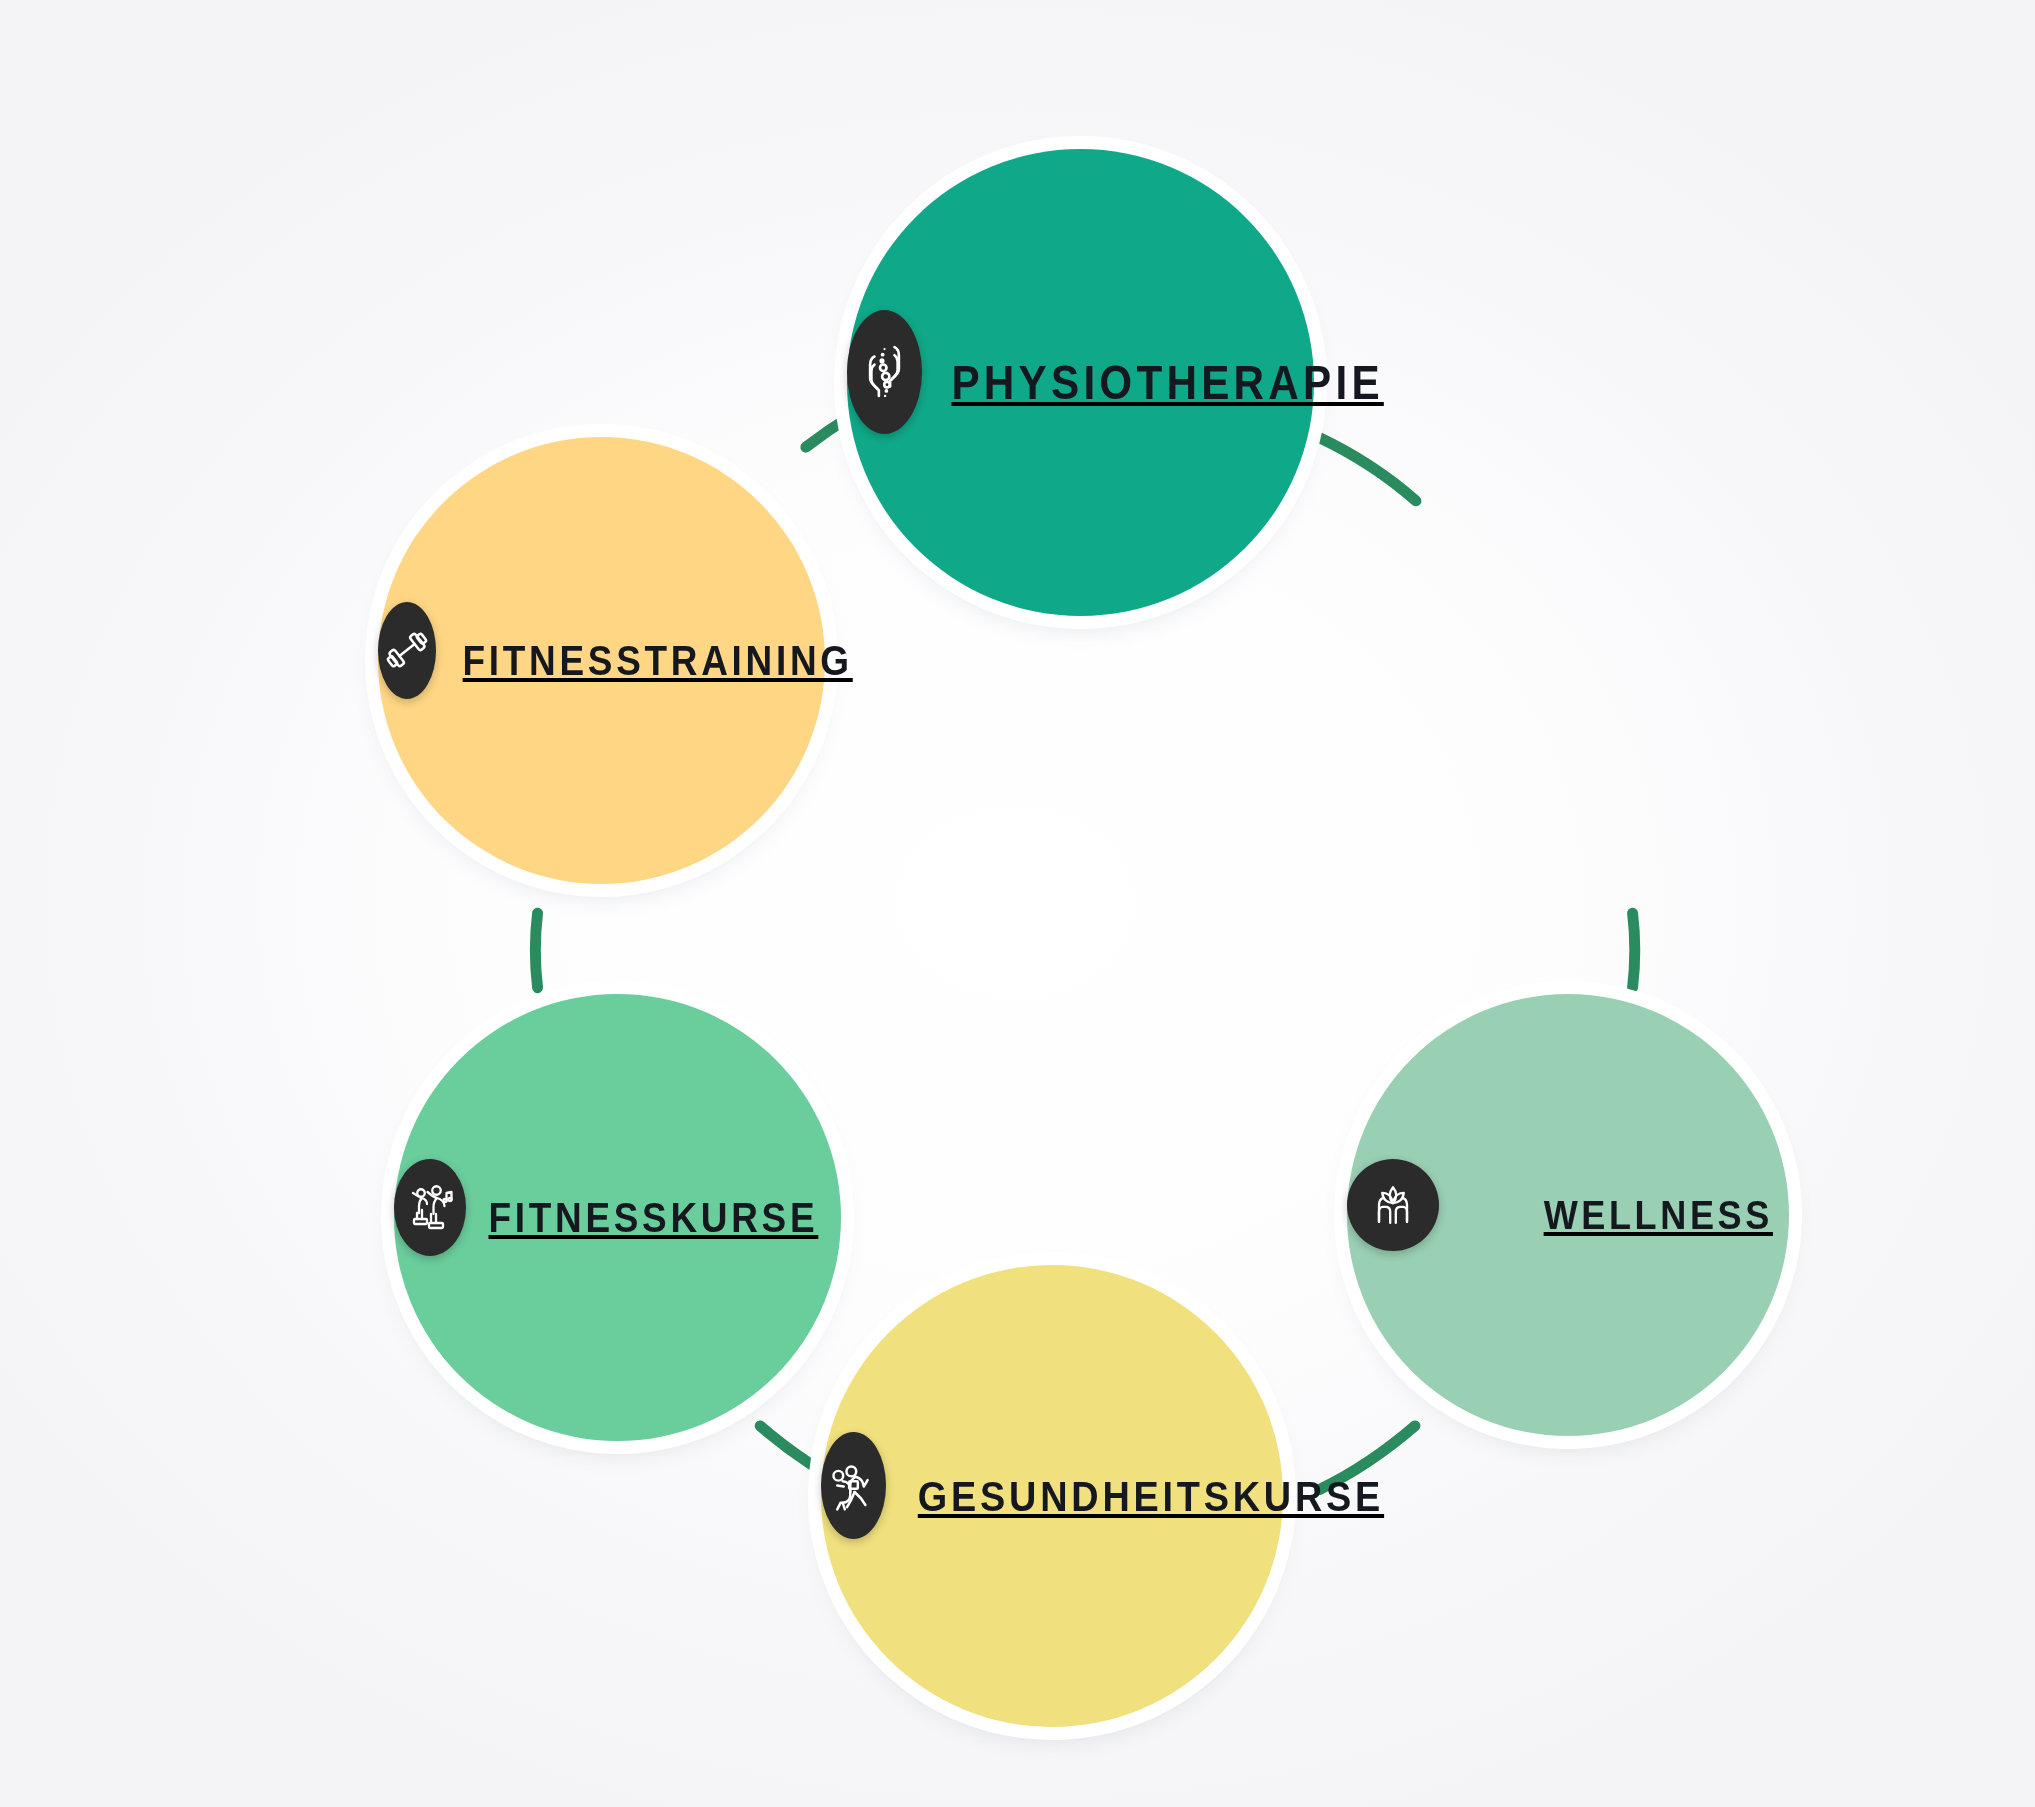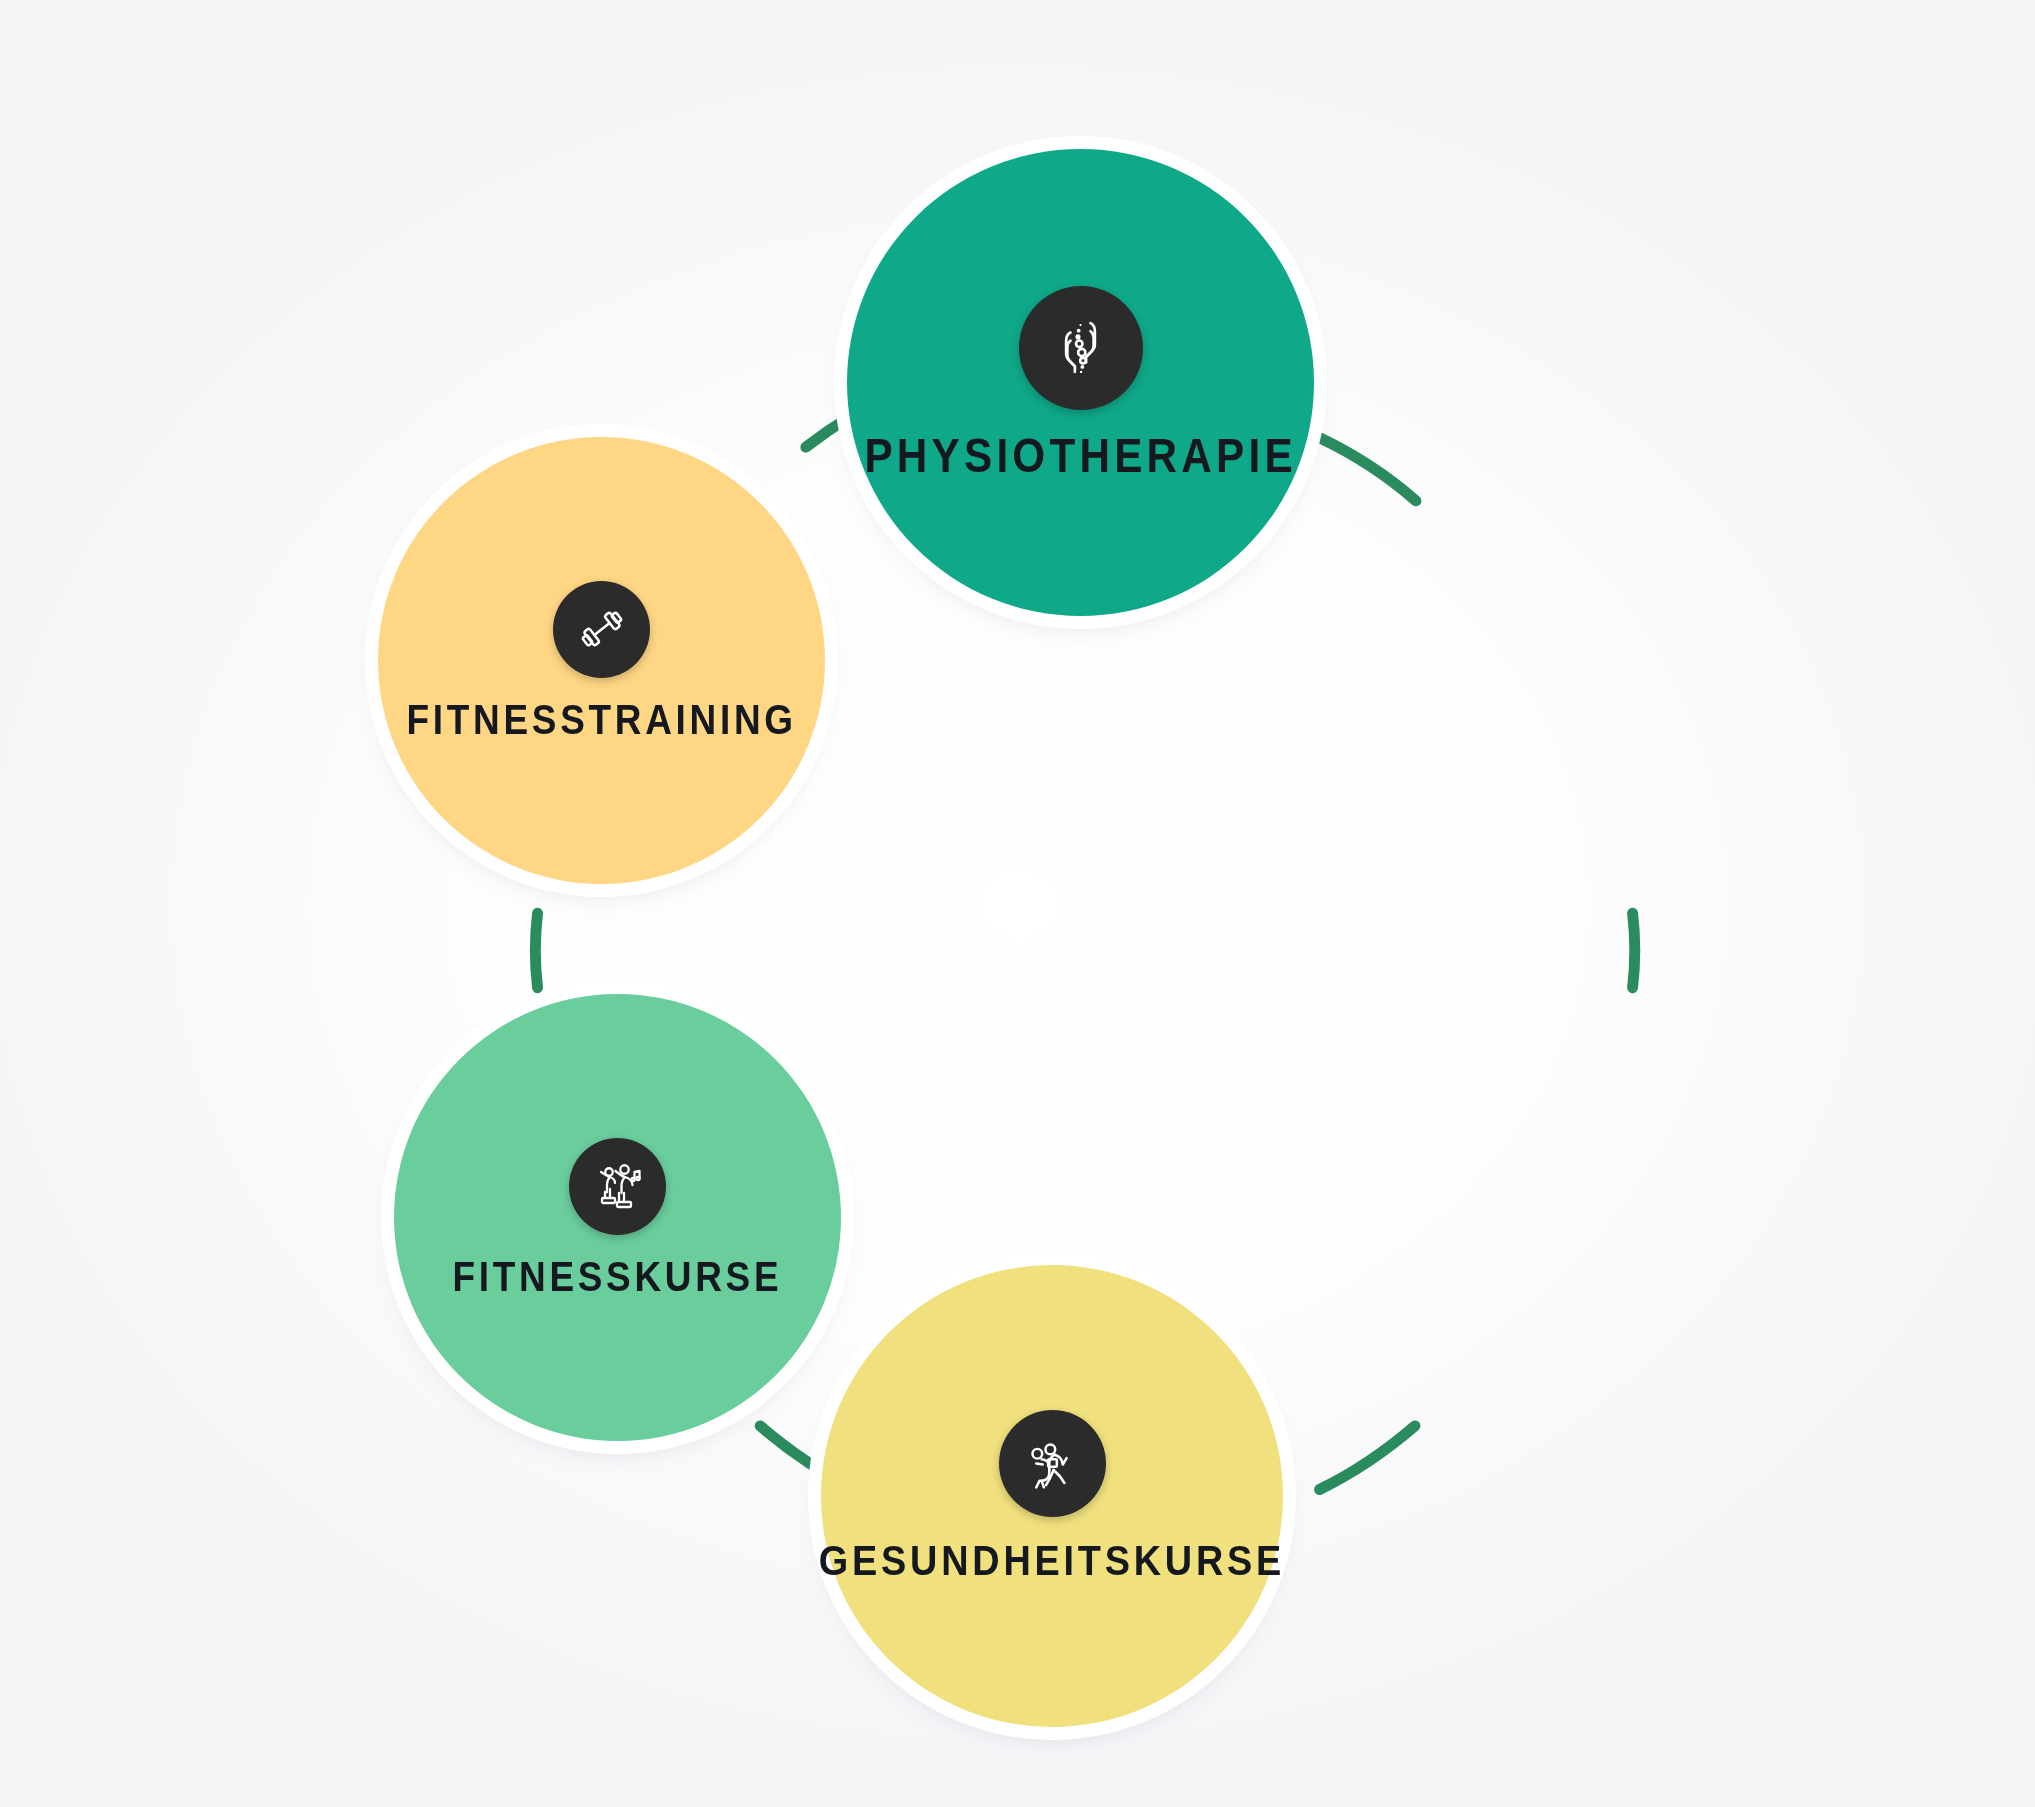--- a/index.html
+++ b/index.html
@@ -14,26 +14,27 @@
     width:2035px;height:1807px;
     background:
       radial-gradient(ellipse 60% 55% at 50% 50%, #ffffff 0%, #fdfdfe 45%, #f7f7f9 75%, #f4f4f7 100%);
   }
   #arcs{position:absolute;left:0;top:0;width:2035px;height:1807px;z-index:1;}
 
   .node{
     position:absolute;
     border-radius:50%;
     display:flex;
-    flex-direction:column;
+    flex-direction:row;
     align-items:center;
-    justify-content:center;
+    justify-content:space-between;
     box-sizing:border-box;
     z-index:3;
     box-shadow:0 0 0 13px #ffffff, 0 11px 23px rgba(90,100,120,.17), 0 3px 8px rgba(90,100,120,.10);
+    text-decoration:underline;
   }
   .node .iconwrap{
     border-radius:50%;
     background:#2b2b2b;
     display:flex;align-items:center;justify-content:center;
     box-shadow:0 3px 8px rgba(0,0,0,.22);
   }
   .node .iconwrap svg{display:block;}
   .node .lbl{
     font-weight:700;
@@ -102,20 +103,34 @@
         <circle cx="62" cy="68" r="5.8" stroke-width="4.2"></circle>
         <circle cx="64" cy="81" r="4.4" stroke-width="4.2"></circle>
         <circle cx="63" cy="91" r="3.0" fill="#ffffff" stroke="none"></circle>
         <circle cx="61" cy="99" r="1.9" fill="#ffffff" stroke="none"></circle>
       </svg>
     </div>
     <div class="lbl">PHYSIOTHERAPIE</div>
   </div>
 
 
+  <div class="node" id="n-wellness">
+    <div class="iconwrap">
+      <svg viewBox="0 0 120 120" width="56" height="56" fill="none" stroke="#ffffff" stroke-width="5" stroke-linecap="round" stroke-linejoin="round">
+        <path d="M60 22 C68 32 70 44 60 56 C50 44 52 32 60 22 Z"></path>
+        <path d="M60 56 C48 56 38 48 37 34 C49 34 58 42 60 56 Z"></path>
+        <path d="M60 56 C72 56 82 48 83 34 C71 34 62 42 60 56 Z"></path>
+        <path d="M40 44 C34 46 30 52 30 60 L30 96"></path>
+        <path d="M30 96 L30 74 C30 68 34 64 38 64 L44 64 C50 64 54 68 54 74 L54 98"></path>
+        <path d="M80 44 C86 46 90 52 90 60 L90 96"></path>
+        <path d="M90 96 L90 74 C90 68 86 64 82 64 L76 64 C70 64 66 68 66 74 L66 98"></path>
+      </svg>
+    </div>
+    <div class="lbl">WELLNESS</div>
+  </div>
 
   <div class="node" id="n-gesundheitskurse">
     <div class="iconwrap">
       <svg viewBox="0 0 120 120" width="65" height="65" fill="none" stroke="#ffffff" stroke-width="4.6" stroke-linecap="round" stroke-linejoin="round">
         <circle cx="32" cy="42" r="9"></circle>
         <path d="M40 52 C48 52 54 58 54 66 L54 78 C54 86 48 92 40 92 L36 92 L30 104"></path>
         <path d="M40 92 L44 104"></path>
         <path d="M30 60 L42 62"></path>
         <circle cx="56" cy="34" r="9"></circle>
         <path d="M64 44 C72 46 78 53 79 62 L86 50"></path>

